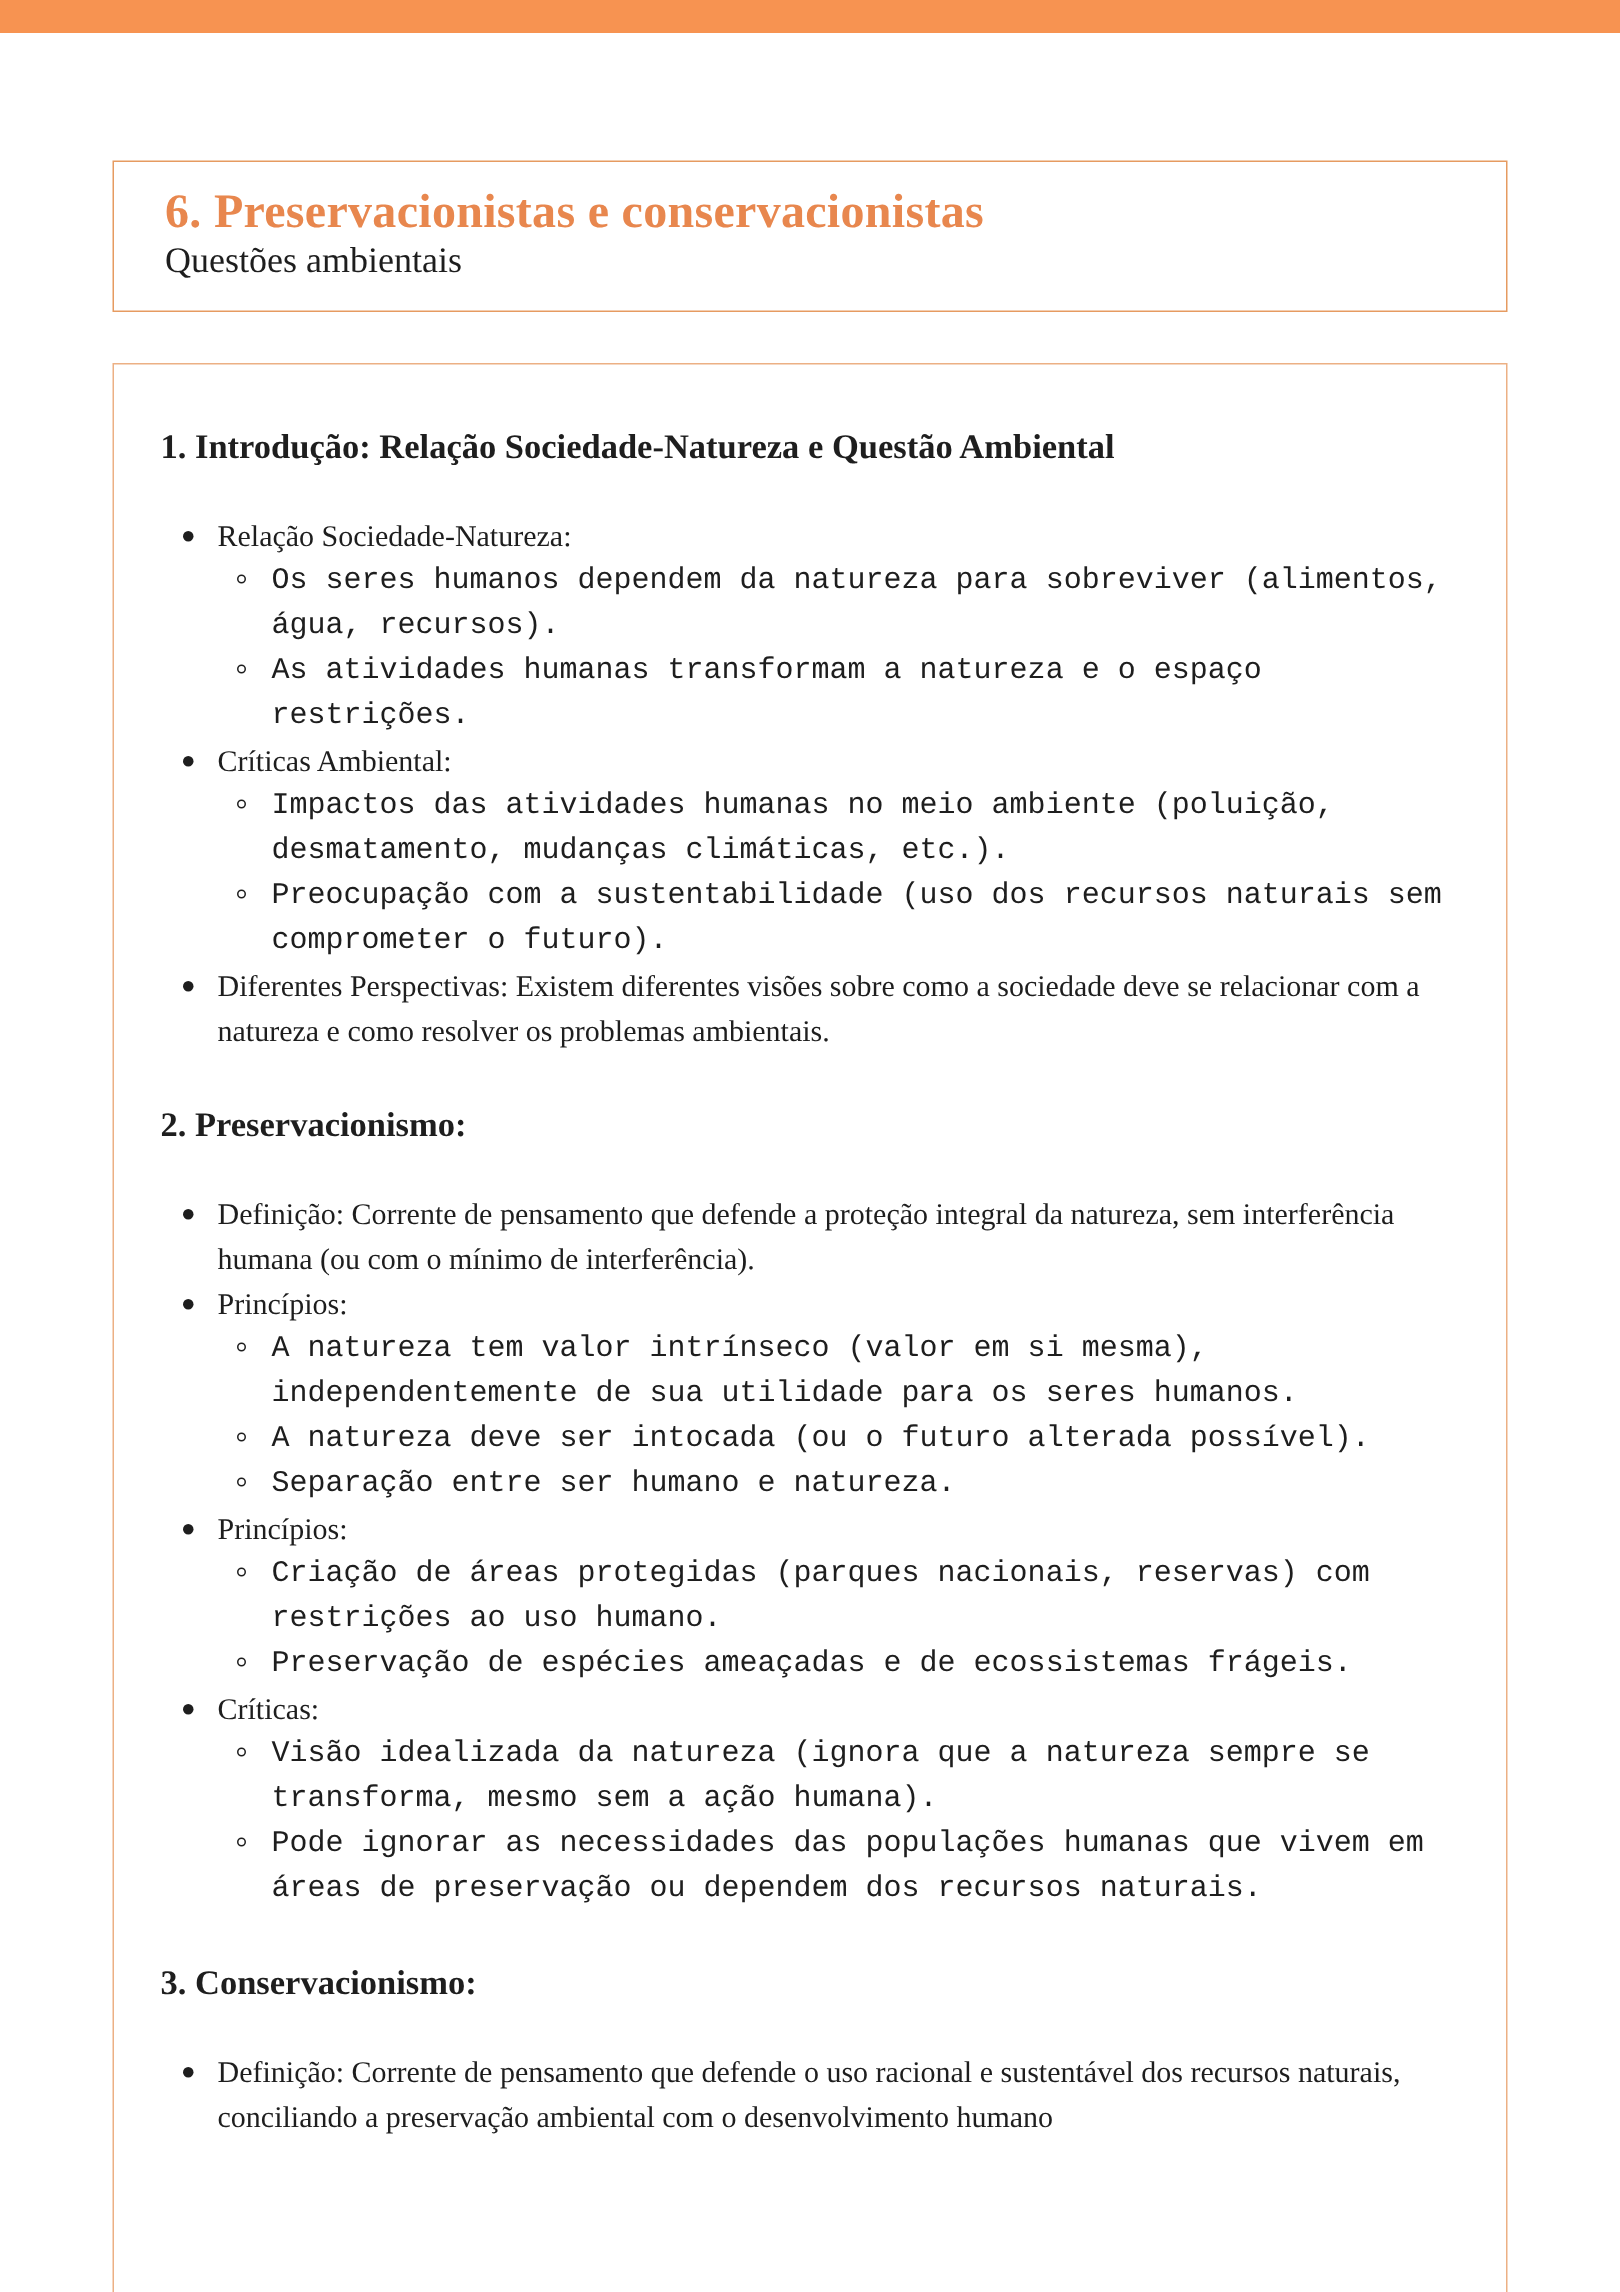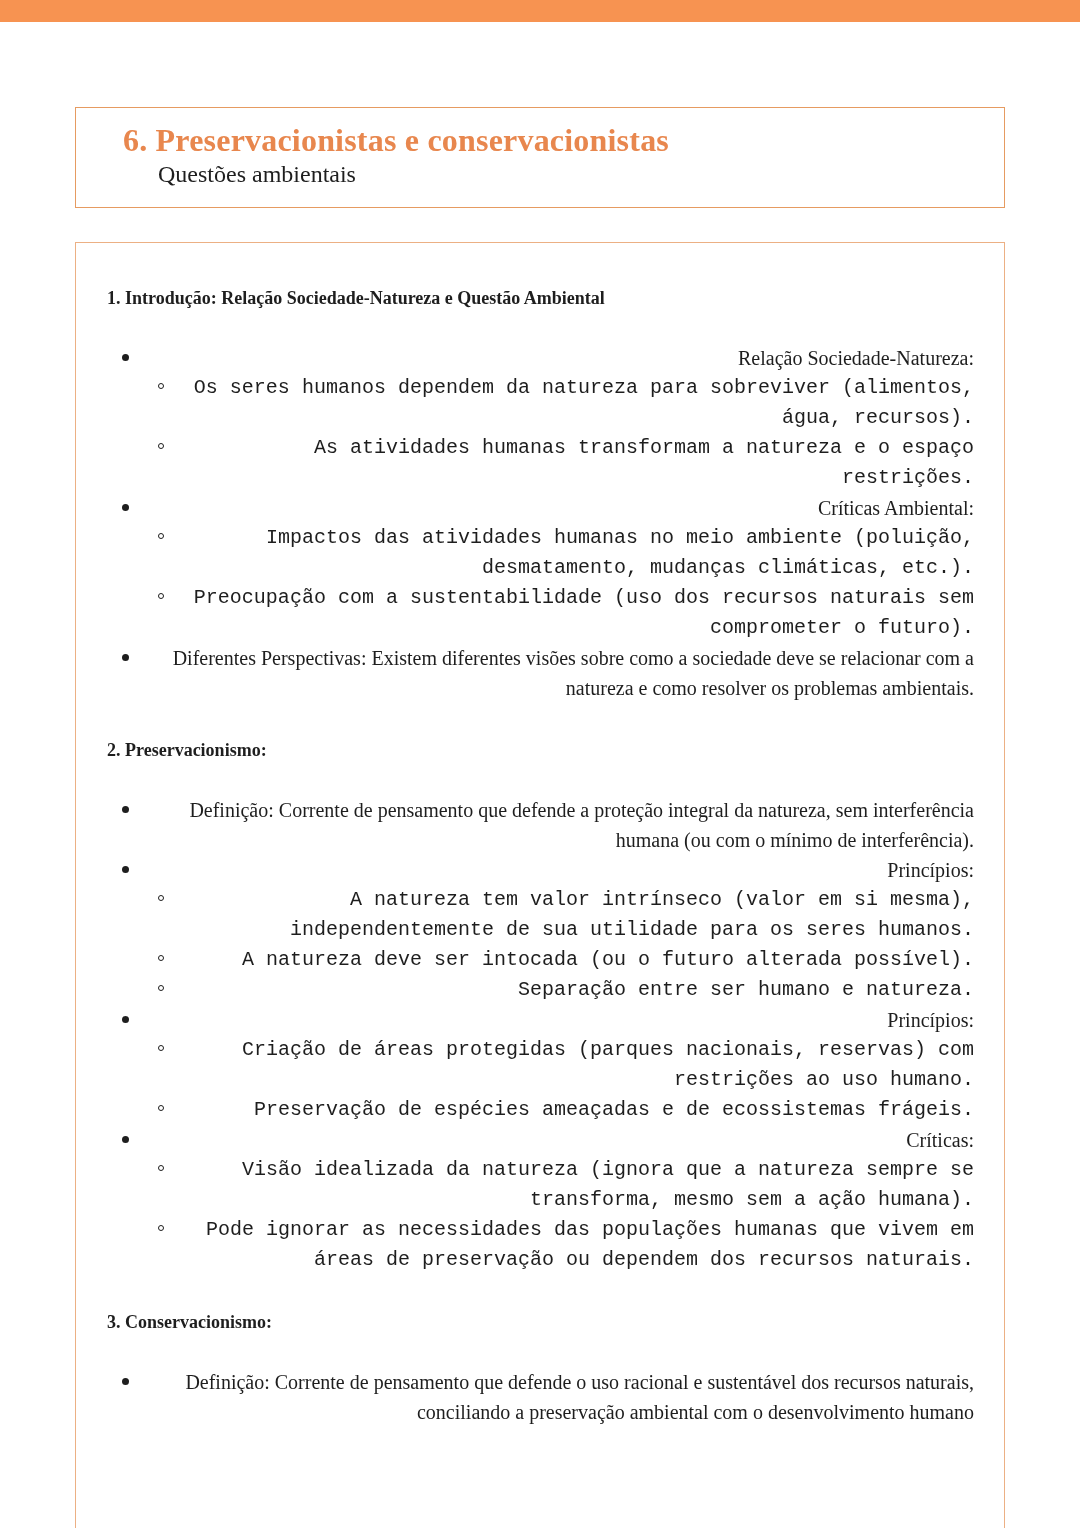--- a/index.html
+++ b/index.html
@@ -26,38 +26,37 @@
   .title-box{
     position:absolute;left:75px;top:107px;width:930px;height:101px;
     border:1px solid var(--title-border-color);
     background:var(--page-bg);
     padding:13px 30px 0 34px;
   }
   .title-box h1{
     font-size:32px;line-height:38px;font-weight:700;
     color:var(--accent-color);
     letter-spacing:.2px;
-    margin-left:13px;
   }
   .title-box .subtitle{
-    font-size:24px;line-height:31px;font-weight:400;color:var(--text-color);margin-left:48px;
+    font-size:24px;line-height:31px;font-weight:400;color:var(--text-color);
   }
   .content-box{
     position:absolute;left:75px;top:242px;width:930px;height:1320px;
     border:1px solid var(--content-border-color);
     background:var(--page-bg);
     padding:40px 30px 0 31px;
   }
   .content-box h2{
-    font-size:18px;line-height:30px;font-weight:700;margin:0 0 30px 0;
+    font-size:23px;line-height:30px;font-weight:700;margin:0 0 30px 0;
   }
   .content-box h2.spaced{margin-top:32px;}
   ul{list-style:none;}
   .doc-text{font-size:20px;line-height:30px;}
-  li.l1{position:relative;padding-left:38px;text-align:right;}
+  li.l1{position:relative;padding-left:38px;}
   li.l1 > .b1{
     position:absolute;left:15px;top:11px;width:7px;height:7px;border-radius:50%;
     background:var(--text-color);
   }
   li.l2{position:relative;padding-left:36px;font-family:Liberation Mono, monospace;}
   li.l2 > .b2{
     position:absolute;left:13px;top:10px;width:6px;height:6px;border-radius:50%;
     border:1.6px solid var(--text-color);background:transparent;
   }
 </style>

